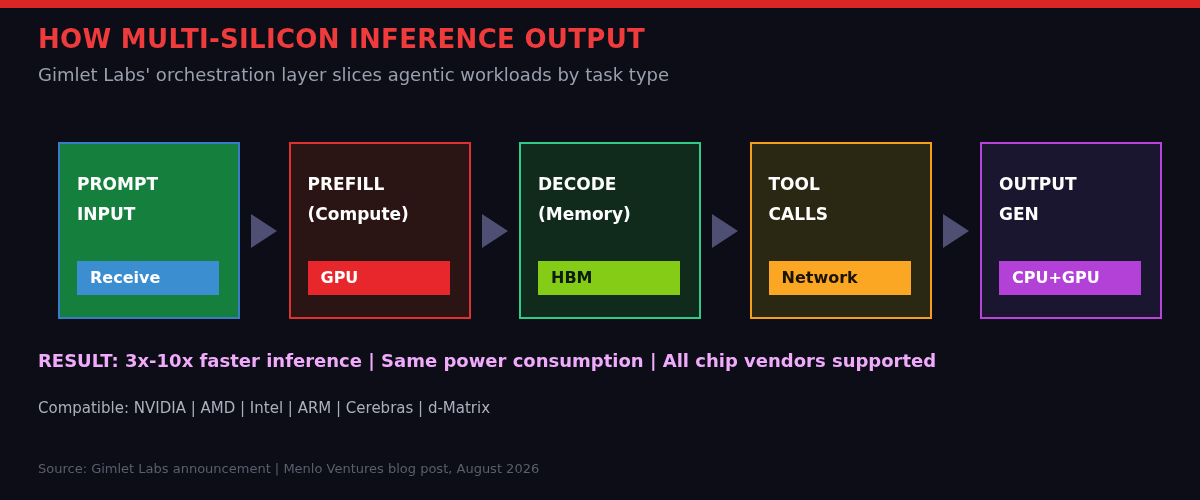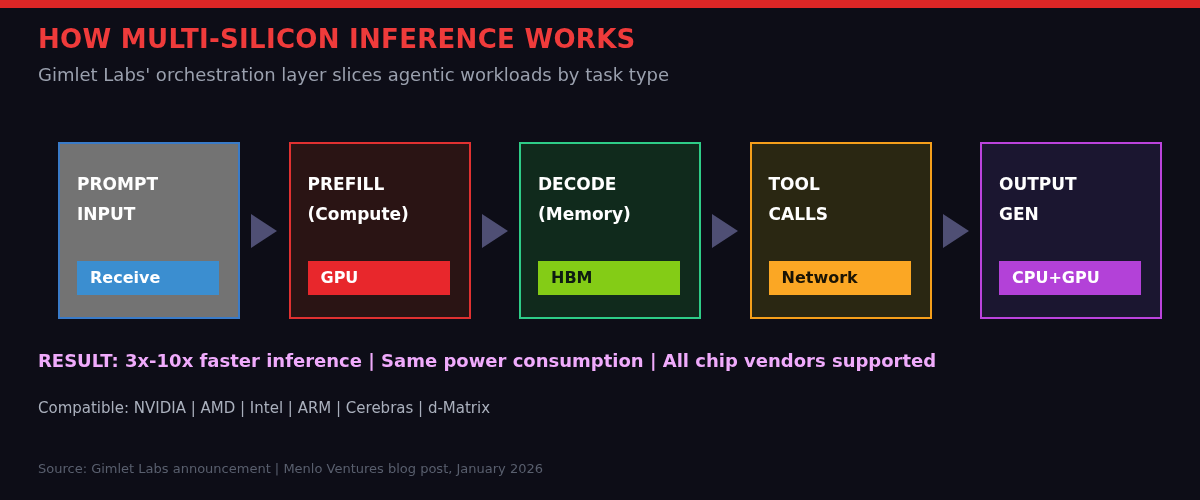--- a/index.html
+++ b/index.html
@@ -119,25 +119,25 @@
     font-size: 13px;
     color: #595f6e;
     white-space: nowrap;
   }
 </style>
 </head>
 <body>
 
 <div id="accent-bar"></div>
 
-<div id="page-title">HOW MULTI-SILICON INFERENCE WORKS</div>
+<div id="page-title">HOW MULTI-SILICON INFERENCE OUTPUT</div>
 <div id="page-subtitle">Gimlet Labs' orchestration layer slices agentic workloads by task type</div>
 
 <div id="pipeline">
-    <div class="stage-box" style="border-color: rgb(58, 123, 200); background: #737373;">
+    <div class="stage-box" style="border-color: rgb(58, 123, 200); background: #15803d;">
       <div class="stage-label">PROMPT
 INPUT</div>
       <div class="stage-badge" style="background: rgb(59, 142, 208); color: rgb(255, 255, 255);">Receive</div>
     </div>
     <div class="arrow-gap">
       <div class="arrow-tri" style="border-left-color: rgb(79, 79, 116);"></div>
     </div>
     <div class="stage-box" style="border-color: rgb(224, 49, 49); background: rgb(42, 20, 20);">
       <div class="stage-label">PREFILL
 (Compute)</div>
@@ -164,13 +164,13 @@
     </div>
     <div class="stage-box" style="border-color: rgb(187, 67, 221); background: rgb(27, 22, 48);">
       <div class="stage-label">OUTPUT
 GEN</div>
       <div class="stage-badge" style="background: rgb(179, 65, 216); color: rgb(255, 255, 255);">CPU+GPU</div>
     </div>
   </div>
 
 <div id="result-line">RESULT: 3x-10x faster inference  |  Same power consumption  |  All chip vendors supported</div>
 <div id="compat-line">Compatible: NVIDIA  |  AMD  |  Intel  |  ARM  |  Cerebras  |  d-Matrix</div>
-<div id="source-line">Source: Gimlet Labs announcement | Menlo Ventures blog post, January 2026</div>
+<div id="source-line">Source: Gimlet Labs announcement | Menlo Ventures blog post, August 2026</div>
 
 </body></html>

